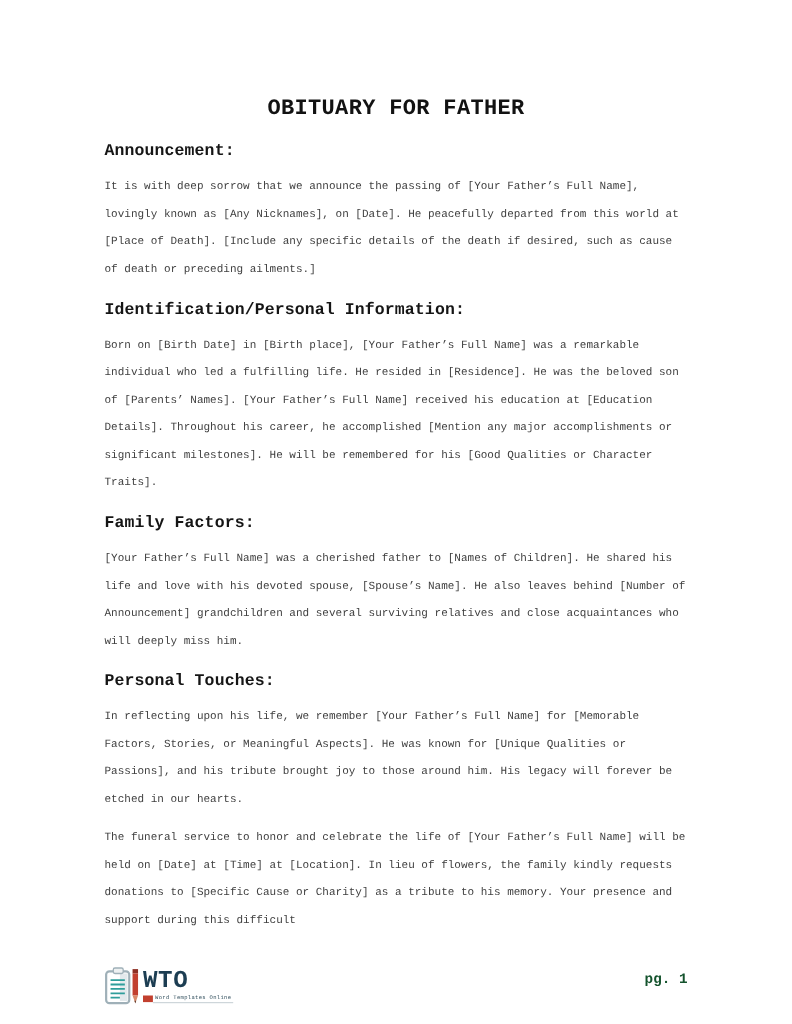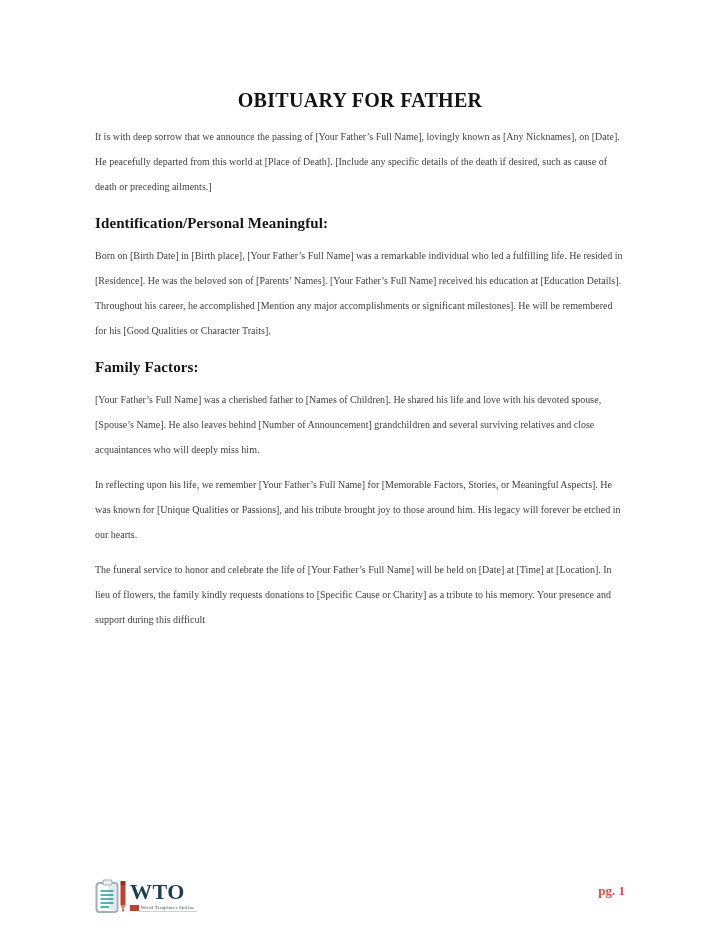--- a/index.html
+++ b/index.html
@@ -4,21 +4,21 @@
 <style>
   html, body { margin: 0; padding: 0; background: #ffffff; }
   .page {
     position: relative;
     width: 656px;
     height: 931px;
     margin: 0 auto;
     background: #ffffff;
     box-sizing: border-box;
     padding: 0 63px;
-    font-family: Liberation Serif, serif;
+    font-family: Liberation Mono, monospace;
     overflow: hidden;
   }
   h1.doc-title {
     margin: 86px 0 0 0;
     text-align: center;
     font-size: 20px;
     line-height: 28px;
     font-weight: 700;
     color: #121212;
     letter-spacing: 0.3px;
@@ -71,47 +71,49 @@
     line-height: 7px;
     color: #33505e;
     letter-spacing: 0.3px;
     border-bottom: 1px solid #c9d2d6;
     padding: 0 2px;
     white-space: nowrap;
   }
   .pageno {
     font-size: 13px;
     font-weight: 700;
-    color: #ef4444;
+    color: #14532d;
     margin-top: 4px;
   }
 </style>
 </head>
 <body>
 
 <div class="page">
 
   <h1 class="doc-title">OBITUARY FOR FATHER</h1>
 
 
   <section>
+    <h2 class="sec-heading">Announcement:</h2>
     <p class="sec-body">It is with deep sorrow that we announce the passing of [Your Father’s Full Name], lovingly known as [Any Nicknames], on [Date]. He peacefully departed from this world at [Place of Death]. [Include any specific details of the death if desired, such as cause of death or preceding ailments.]</p>
   </section>
 
   <section>
-    <h2 class="sec-heading">Identification/Personal Meaningful:</h2>
+    <h2 class="sec-heading">Identification/Personal Information:</h2>
     <p class="sec-body">Born on [Birth Date] in [Birth place], [Your Father’s Full Name] was a remarkable individual who led a fulfilling life. He resided in [Residence]. He was the beloved son of [Parents’ Names]. [Your Father’s Full Name] received his education at [Education Details]. Throughout his career, he accomplished [Mention any major accomplishments or significant milestones]. He will be remembered for his [Good Qualities or Character Traits].</p>
   </section>
 
   <section>
     <h2 class="sec-heading">Family Factors:</h2>
     <p class="sec-body">[Your Father’s Full Name] was a cherished father to [Names of Children]. He shared his life and love with his devoted spouse, [Spouse’s Name]. He also leaves behind [Number of Announcement] grandchildren and several surviving relatives and close acquaintances who will deeply miss him.</p>
   </section>
 
   <section>
+    <h2 class="sec-heading">Personal Touches:</h2>
     <p class="sec-body">In reflecting upon his life, we remember [Your Father’s Full Name] for [Memorable Factors, Stories, or Meaningful Aspects]. He was known for [Unique Qualities or Passions], and his tribute brought joy to those around him. His legacy will forever be etched in our hearts.</p>
   </section>
 
   <section>
     <p class="sec-body">The funeral service to honor and celebrate the life of [Your Father’s Full Name] will be held on [Date] at [Time] at [Location]. In lieu of flowers, the family kindly requests donations to [Specific Cause or Charity] as a tribute to his memory. Your presence and support during this difficult</p>
   </section>
 
   <footer class="footer">
     <div class="logo">
       <span class="icon-wrap">

